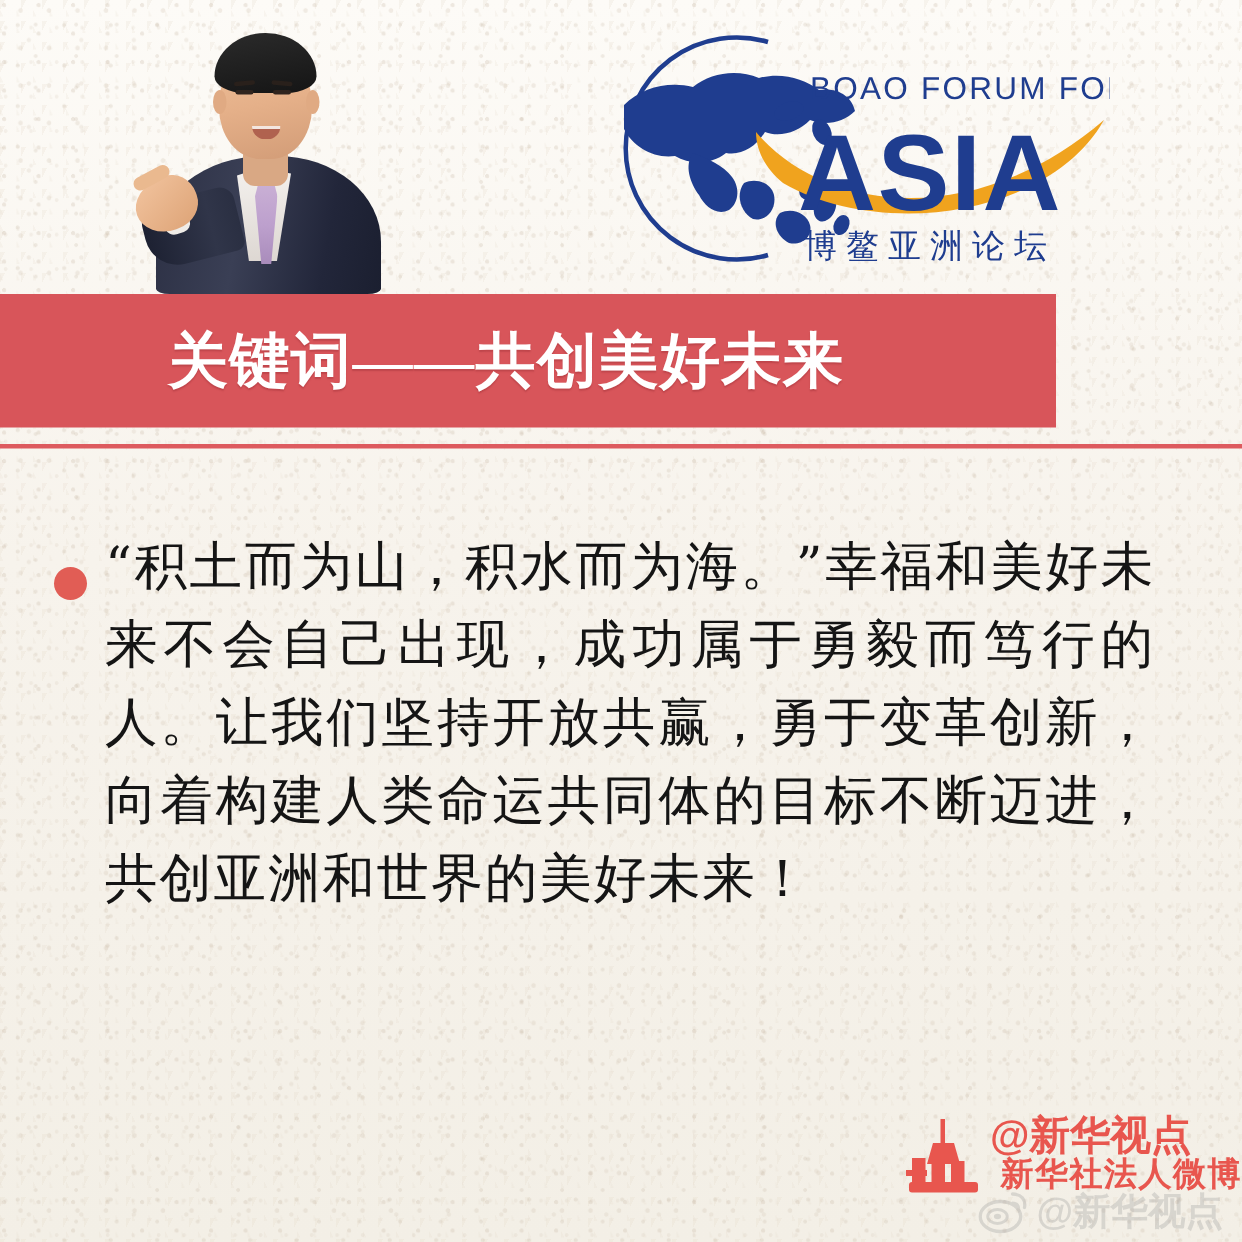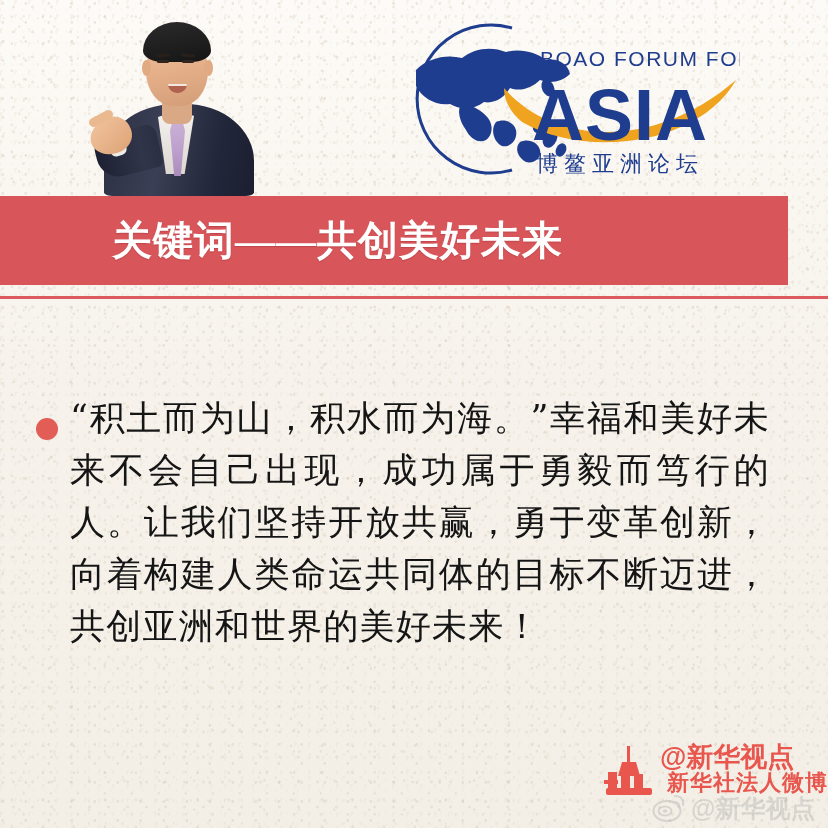--- a/index.html
+++ b/index.html
@@ -167,21 +167,21 @@
     width: 340px;
     height: 162px;
   }
   .logo svg { display: block; width: 340px; height: 162px; }
 
   
   .banner {
     position: absolute;
     left: 0;
     top: 196px;
-    width: 788px;
+    width: 704px;
     height: 89px;
     background: #d8555a;
     display: flex;
     align-items: center;
   }
   .banner-title {
     color: #ffffff;
     font-size: 40px;
     font-weight: 700;
     letter-spacing: 1px;
@@ -203,21 +203,20 @@
   .content {
     position: absolute;
     left: 0;
     top: 352px;
     width: 828px;
   }
   .para-row {
     position: relative;
     padding-left: 70px;
     padding-right: 58px;
-    margin-top: 40px;
   }
   .bullet {
     position: absolute;
     left: 36px;
     top: 26px;
     width: 22px;
     height: 22px;
     border-radius: 50%;
     background: #e15d55;
   }

